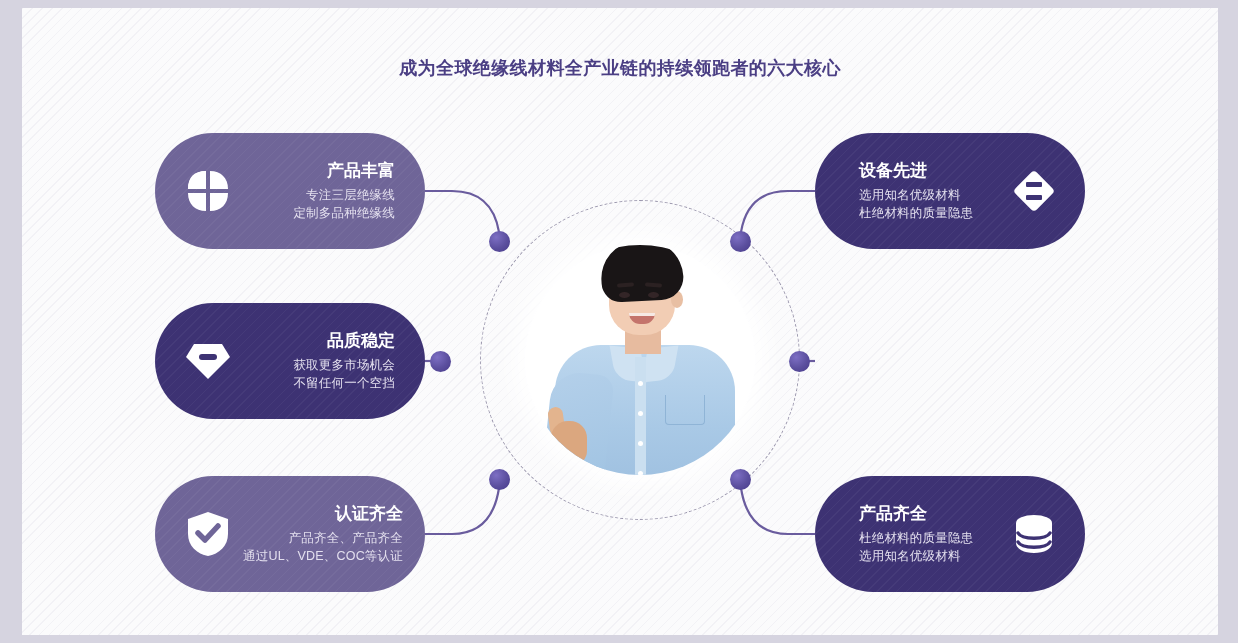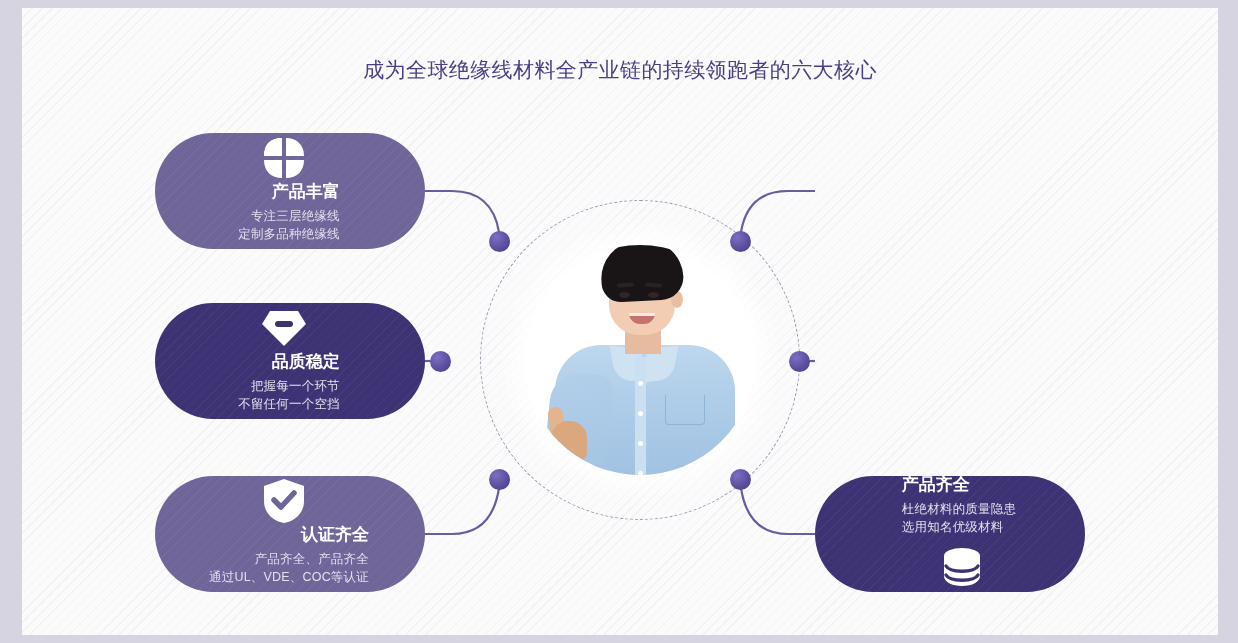--- a/index.html
+++ b/index.html
@@ -34,22 +34,22 @@
     overflow: hidden;
   }
 
   
   #title {
     position: absolute;
     left: 0;
     top: 48px;
     width: 100%;
     text-align: center;
-    font-size: 21px;
-    font-weight: normal;
+    font-size: 18px;
+    font-weight: bold;
     color: #4b3f84;
     letter-spacing: 0.4px;
   }
 
   
   #wires {
     position: absolute;
     left: 0; top: 0;
     width: 1196px; height: 627px;
     pointer-events: none;
@@ -57,21 +57,20 @@
 
   
   .card {
     position: absolute;
     width: 270px;
     height: 116px;
     border-radius: 58px;
     display: flex;
     align-items: center;
     overflow: hidden;
-    flex-direction: column;
   }
   .card::after {
     content: "";
     position: absolute;
     inset: 0;
     background-image: repeating-linear-gradient(
         -45deg,
         rgba(255,255,255,0.045) 0px,
         rgba(255,255,255,0.045) 1px,
         rgba(255,255,255,0) 1px,
@@ -340,39 +339,53 @@
 
   <div class="card left dark row2">
     <div class="icon-slot">
       <svg width="48" height="46" viewBox="0 0 48 46">
         <path d="M10 6 L38 6 L46 19 L24 41 L2 19 Z" fill="#ffffff"></path>
         <rect x="15" y="16" width="18" height="6" rx="3" fill="#3d3273"></rect>
       </svg>
     </div>
     <div class="card-text">
       <div class="card-title">品质稳定</div>
-      <div class="card-line">把握每一个环节</div>
+      <div class="card-line">获取更多市场机会</div>
       <div class="card-line">不留任何一个空挡</div>
     </div>
   </div>
 
   <div class="card left light row3">
     <div class="icon-slot">
       <svg width="46" height="48" viewBox="0 0 46 48">
         <path d="M23 2 L43 9 L43 24 C43 36 34 44 23 46 C12 44 3 36 3 24 L3 9 Z" fill="#ffffff"></path>
         <path d="M13 23 L20 30 L33 16" stroke="#6f6598" stroke-width="5.5" fill="none" stroke-linecap="round" stroke-linejoin="round"></path>
       </svg>
     </div>
     <div class="card-text">
       <div class="card-title">认证齐全</div>
       <div class="card-line">产品齐全、产品齐全</div>
       <div class="card-line">通过UL、VDE、COC等认证</div>
     </div>
   </div>
 
+  <div class="card right dark row1">
+    <div class="card-text">
+      <div class="card-title">设备先进</div>
+      <div class="card-line">选用知名优级材料</div>
+      <div class="card-line">杜绝材料的质量隐患</div>
+    </div>
+    <div class="icon-slot">
+      <svg width="48" height="48" viewBox="0 0 48 48">
+        <rect x="9" y="9" width="30" height="30" rx="4" fill="#ffffff" transform="rotate(45 24 24)"></rect>
+        <rect x="16" y="15" width="16" height="5" rx="1" fill="#3d3273"></rect>
+        <rect x="16" y="28" width="16" height="5" rx="1" fill="#3d3273"></rect>
+      </svg>
+    </div>
+  </div>
 
 
   <div class="card right dark row3">
     <div class="card-text">
       <div class="card-title">产品齐全</div>
       <div class="card-line">杜绝材料的质量隐患</div>
       <div class="card-line">选用知名优级材料</div>
     </div>
     <div class="icon-slot">
       <svg width="46" height="46" viewBox="0 0 46 46">

